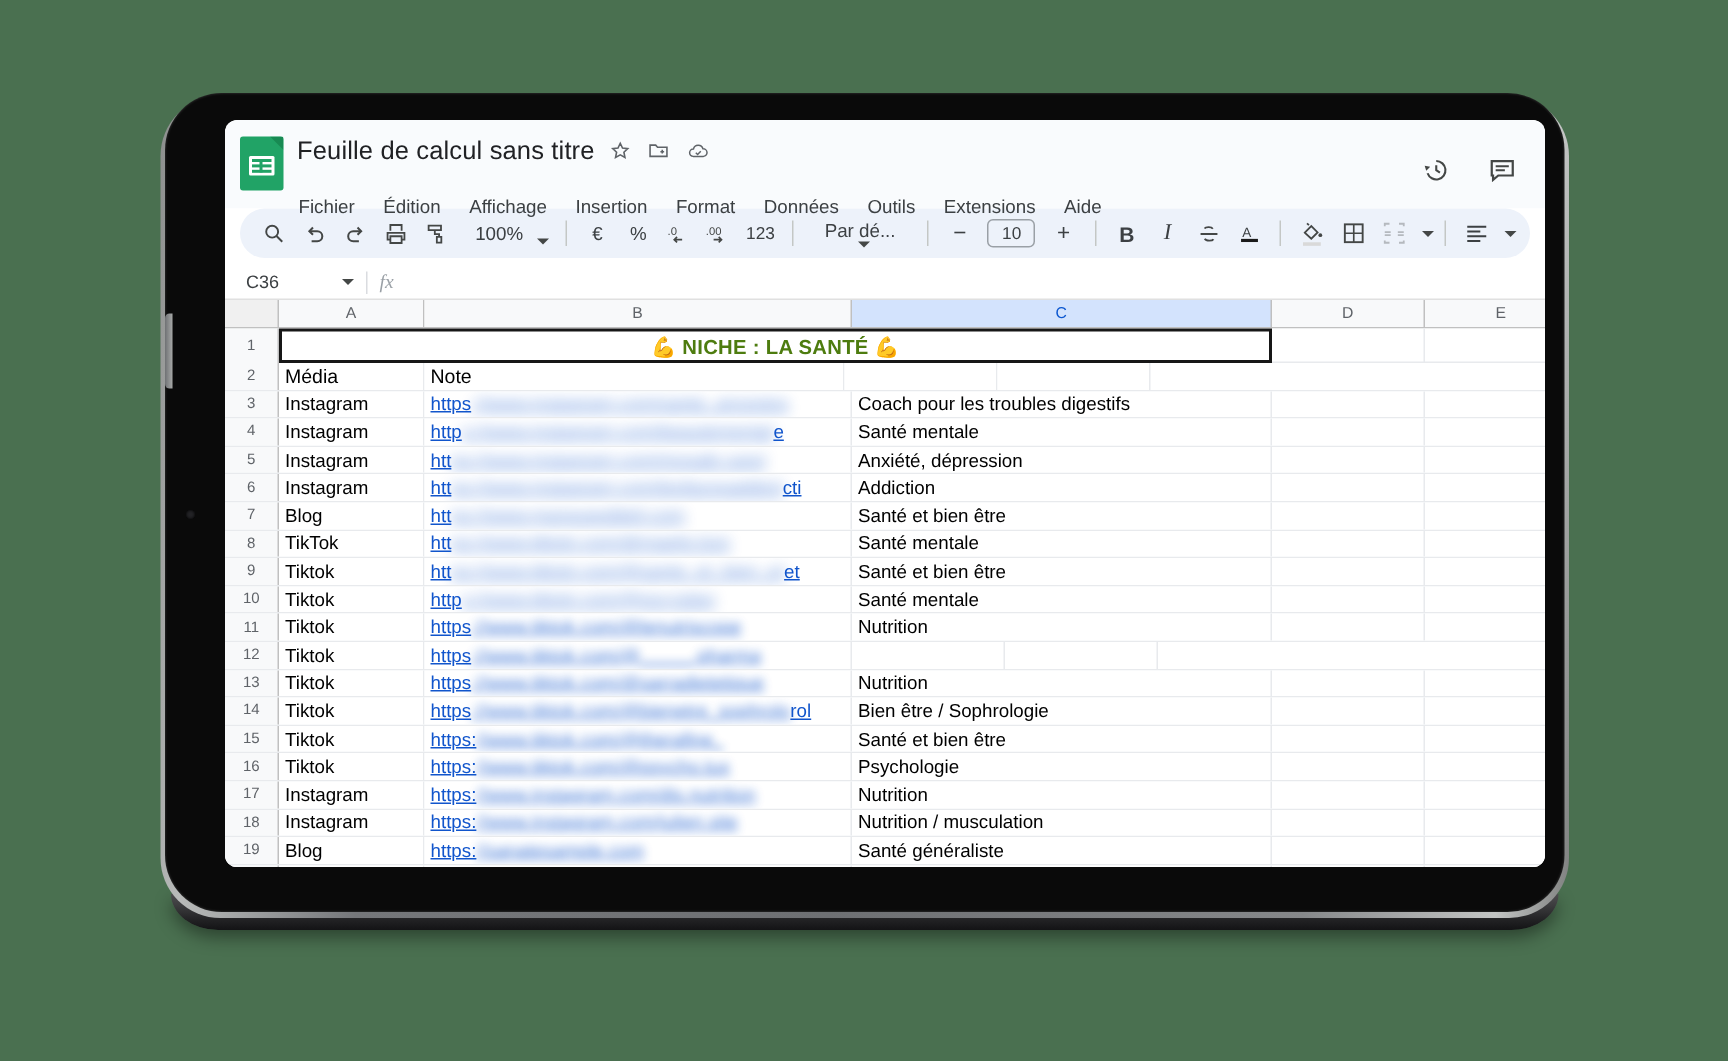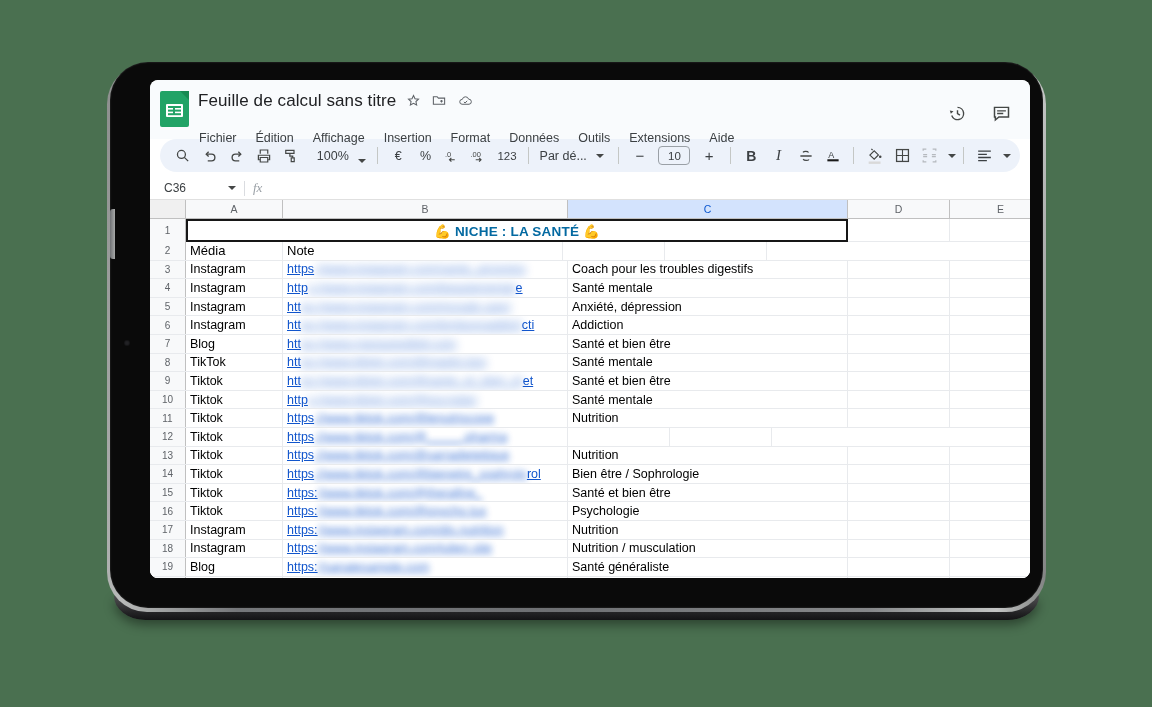--- a/index.html
+++ b/index.html
@@ -143,21 +143,21 @@
     gap: 0px;
     color: #444746;
     overflow: hidden;
   }
   .tb { display: flex; align-items: center; justify-content: center; height: 26px; border-radius: 4px; }
   .tb-icon { width: 28px; }
   .tb-sep { width: 1px; height: 17px; background: #c4c7c5; margin: 0 7px; flex: 0 0 1px; }
   .tb-text { font-size: 12.5px; color: #3c4043; padding: 0 4px; white-space: nowrap; }
   .caret { width: 0; height: 0; border-left: 4px solid transparent; border-right: 4px solid transparent; border-top: 4px solid #444746; margin-left: 5px; }
   .zoom-ctl { display: flex; align-items: flex-end; padding: 0 4px 0 8px; }
-  .font-ctl { display: flex; align-items: center; width: 78px; }
+  .font-ctl { display: flex; align-items: center; width: 78px; flex-direction: column; }
   .font-ctl .tb-text { overflow: hidden; text-overflow: ellipsis; }
   .fontsize-box {
     width: 33px; height: 19px;
     border: 1px solid #9aa0a6; border-radius: 4px;
     font-size: 11.5px; color: #3c4043;
     display: flex; align-items: center; justify-content: center;
     margin: 0 5px;
   }
   .bold-i { font-weight: bold; font-size: 14px; color:#3c4043; }
   .ital-i { font-style: italic; font-family: "Liberation Serif", serif; font-size: 15px; color:#3c4043; }
@@ -216,21 +216,21 @@
   .w-c { width: 280px; }
   .w-d { width: 102px; }
   .w-e { width: 102px; }
 
   
   .title-row-grid { display: flex; height: 23px; }
   .title-merged {
     width: 662px; flex: 0 0 662px;
     border: 2px solid #171717;
     display: flex; align-items: center; justify-content: center;
-    font-size: 13.5px; font-weight: bold; color: #0369a1;
+    font-size: 13.5px; font-weight: bold; color: #4d7c0f;
     background: #fff;
     letter-spacing: .2px;
   }
   .title-pad { flex: 0 0 auto; border-right: 1px solid #e8eaed; background:#fff; border-bottom:1px solid #e8eaed;}
 
   .hdr-cell { font-size: 13px; }
 
   
   .linkcell { position: relative; padding-left: 4px; }
   .link-visible {

